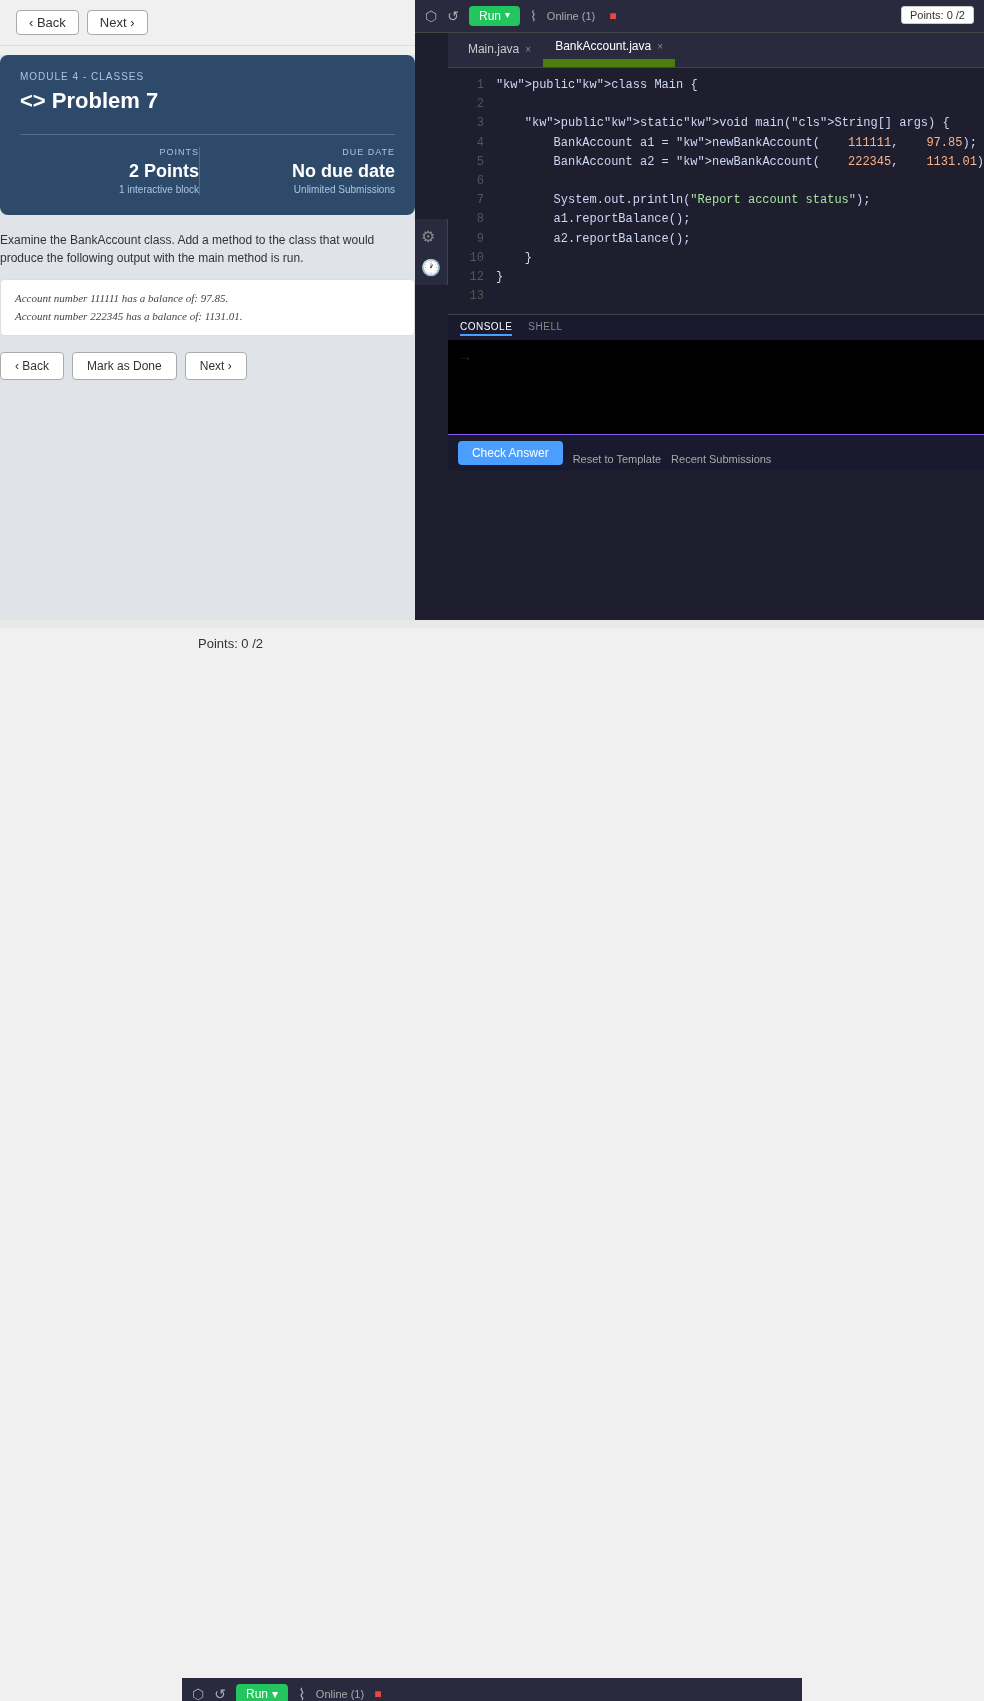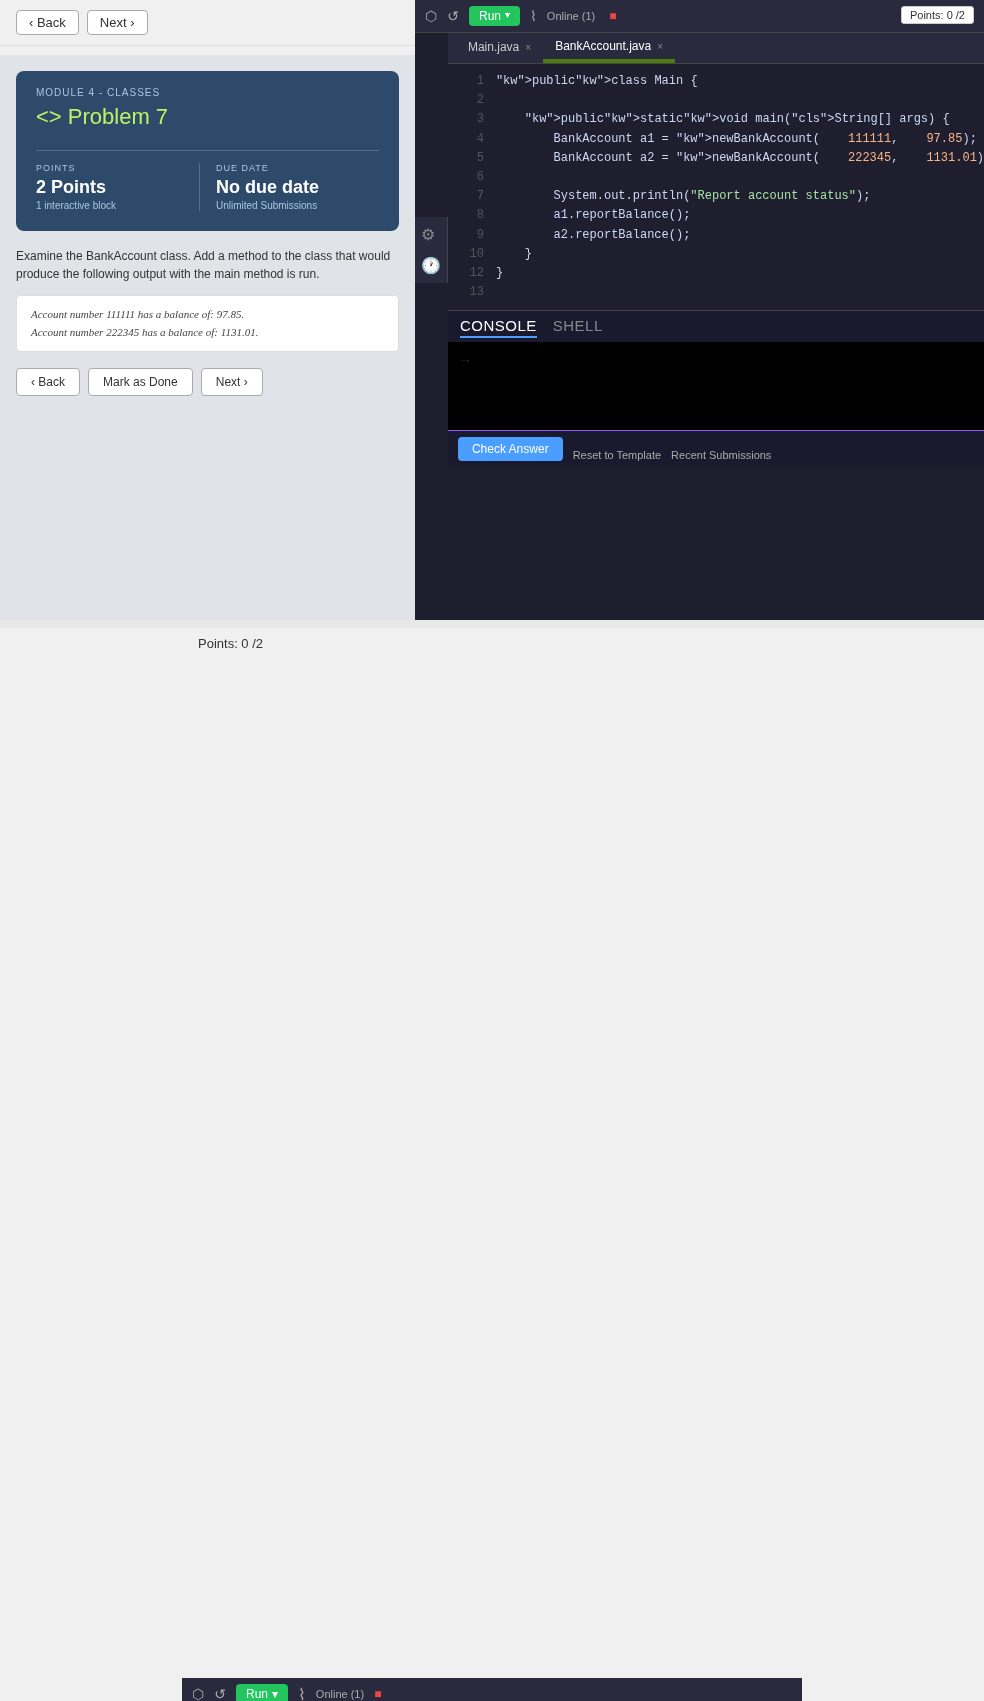--- a/index.html
+++ b/index.html
@@ -38,21 +38,20 @@
       color: #333;
     }
 
     
     .left-col {
       position: absolute;
       top: 55px;
       left: 0;
       width: 415px;
       bottom: 0;
-      padding: 16px;
       background: rgba(200,210,220,0.4);
     }
 
     .module-card {
       background: #2d4a6b;
       border-radius: 8px;
       padding: 16px 20px 20px;
       color: #fff;
       margin-bottom: 16px;
     }
@@ -60,37 +59,38 @@
     .module-label {
       font-size: 10px;
       letter-spacing: 1px;
       color: #aac4e0;
       text-transform: uppercase;
       margin-bottom: 6px;
     }
 
     .module-title {
       font-size: 22px;
-      font-weight: 400;
-      color: #bef264;
+      font-weight: 700;
+      color: #ffffff;
       margin-bottom: 20px;
     }
 
     .module-divider {
       border-top: 1px solid rgba(255,255,255,0.2);
       margin-bottom: 12px;
     }
 
     .module-meta {
       display: flex;
       gap: 0;
     }
 
     .meta-col {
       flex: 1;
+      text-align: right;
     }
 
     .meta-col + .meta-col {
       border-left: 1px solid rgba(255,255,255,0.2);
       padding-left: 16px;
     }
 
     .meta-label {
       font-size: 9px;
       text-transform: uppercase;
@@ -201,21 +201,21 @@
       color: #ccc;
       cursor: pointer;
       display: flex;
       align-items: center;
       gap: 6px;
       border-bottom: 2px solid transparent;
     }
 
     .tab.active {
       color: #fff;
-      border-bottom: 4px solid #4d7c0f;
+      border-bottom: 8px solid #4d7c0f;
     }
 
     .tab-close {
       font-size: 10px;
       color: #888;
       cursor: pointer;
     }
 
     .ide-sidebar-icon {
       color: #888;
@@ -263,21 +263,21 @@
 
     .console-tabs {
       display: flex;
       gap: 16px;
       padding: 4px 12px;
       background: #1a1a2e;
       border-top: 1px solid #444;
     }
 
     .console-tab {
-      font-size: 15px;
+      font-size: 10px;
       color: #888;
       cursor: pointer;
       padding: 2px 0;
       text-transform: uppercase;
       letter-spacing: 0.5px;
       text-align: center;
     }
 
     .console-tab.active {
       color: #fff;

